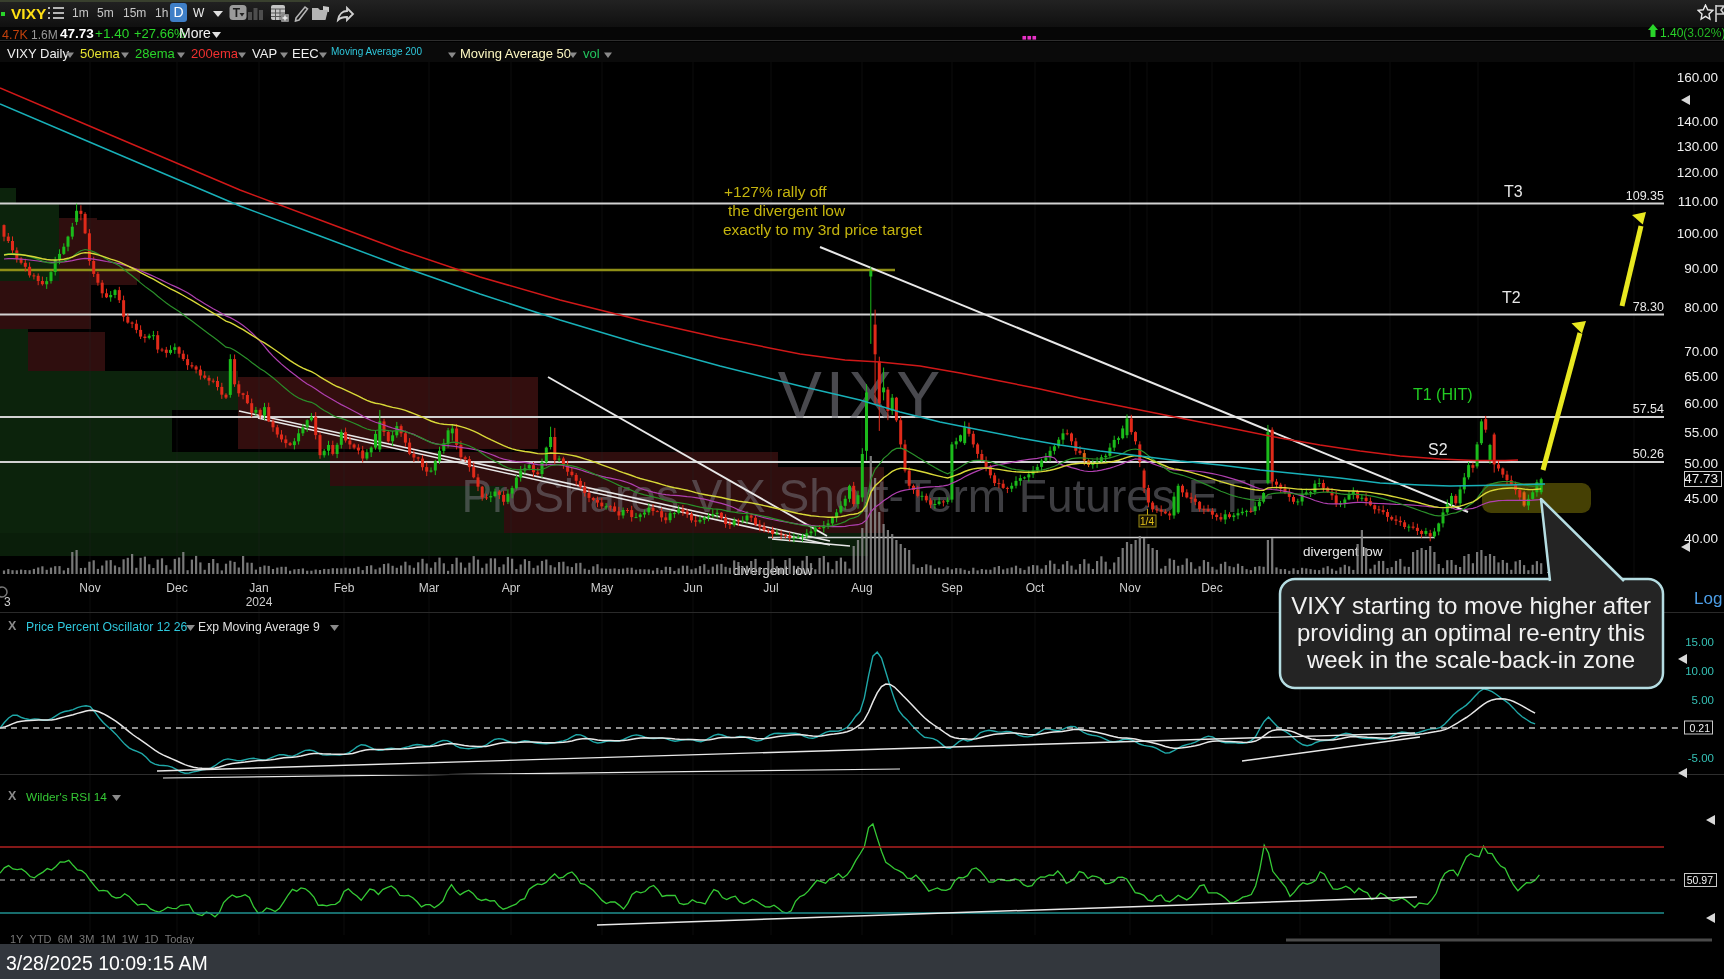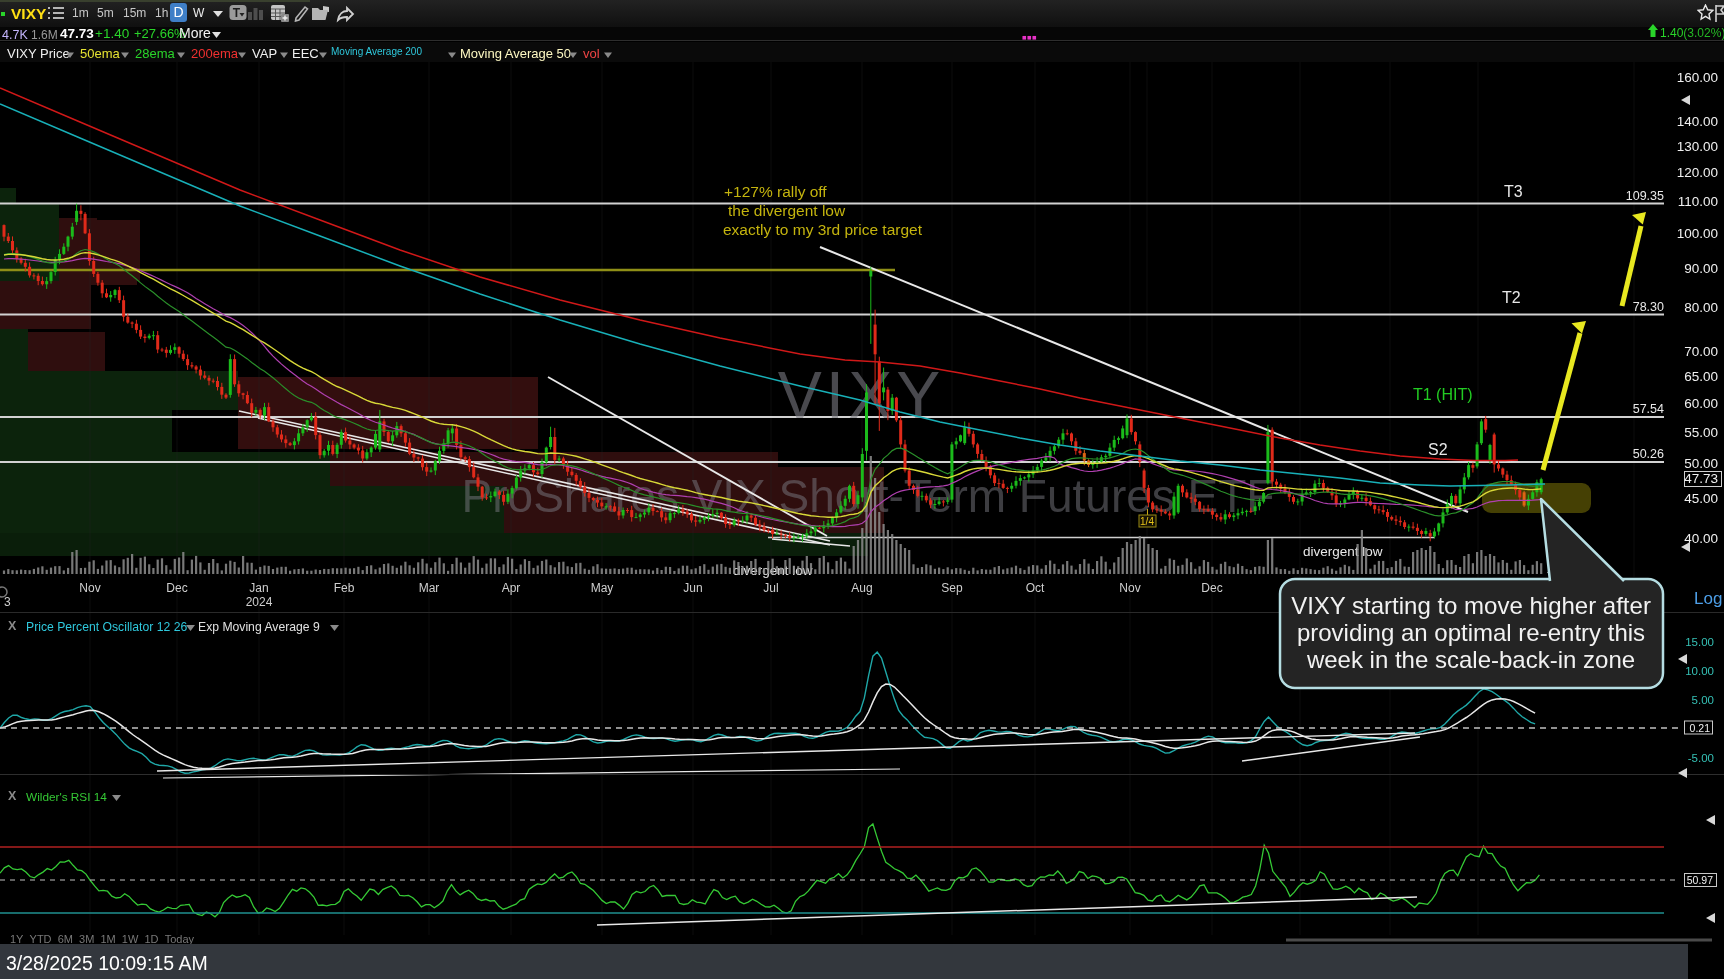--- a/index.html
+++ b/index.html
@@ -1,20 +1,20 @@
 <!DOCTYPE html>
 <html><head><meta charset="utf-8"><style>
 *{margin:0;padding:0;box-sizing:border-box}
 html,body{width:1724px;height:979px;background:#000;overflow:hidden;font-family:"Liberation Sans",sans-serif}
 .abs{position:absolute}
 #topbar{position:absolute;top:0;left:0;width:1724px;height:27px;background:linear-gradient(#222,#101010)}
 #topgreen{position:absolute;top:0;left:0;width:310px;height:2px;background:#39402e}
 #row2{position:absolute;top:27px;left:0;width:1724px;height:14px;background:#060606;border-bottom:1px solid #2e2e2e}
 #row3{position:absolute;top:42px;left:0;width:1724px;height:20px;background:#0a0a0a}
-#status{position:absolute;top:944px;left:0;width:1688px;height:35px;background:#33373d}
+#status{position:absolute;top:944px;left:0;width:1440px;height:35px;background:#33373d}
 .tb{position:absolute;color:#c8c8c8;font-size:12px;top:6px}
 .ic{position:absolute;top:4px}
 </style></head>
 <body>
 <div id="chart-svg">
     <svg width="1724" height="979" viewBox="0 0 1724 979" font-family="Liberation Sans, sans-serif" style="position:absolute;top:0;left:0">
 <g>
         <rect x="0" y="188" width="16" height="16" fill="#0c230c" opacity="1"></rect>
 <rect x="0" y="204" width="59" height="77" fill="#0c230c" opacity="1"></rect>
 <rect x="59" y="220" width="81" height="61" fill="#2f0e0e" opacity="1"></rect>
@@ -1321,37 +1321,37 @@
       <path d="M3 16c1-6 5-9 9-9V4l6 6-6 6v-3c-4 0-7 1-9 3z" fill="none" stroke="#d0d0d0" stroke-width="1.8"></path>
     </svg>
  <svg class="ic" width="17" height="17" style="left:1697px">
       <path d="M8.5 1l2.2 4.8 5 .6-3.7 3.5.9 5.1-4.4-2.6-4.4 2.6.9-5.1L1.3 6.4l5-.6z" fill="none" stroke="#e8e8e8" stroke-width="1.4"></path>
     </svg>
  <svg class="ic" width="10" height="19" style="left:1715px">
       <path d="M1 1v17M1 2h8l-3 4 3 4H1" fill="none" stroke="#d0d0d0" stroke-width="1.6"></path>
     </svg>
 </div>
 <div id="row2">
- <div class="abs" style="left:2px;top:1px;color:#c4b5fd;font-size:12.5px">4.7K</div>
+ <div class="abs" style="left:2px;top:1px;color:#c2410c;font-size:12.5px">4.7K</div>
  <div class="abs" style="left:31px;top:1px;color:#9a9a9a;font-size:12px">1.6M</div>
  <div class="abs" style="left:60px;top:-1px;color:#fff;font-size:13.5px;font-weight:bold">47.73</div>
  <div class="abs" style="left:95px;top:-1px;color:#2ad52a;font-size:13.5px">+1.40</div>
  <div class="abs" style="left:134px;top:-1px;color:#2ad52a;font-size:13px">+27.66%</div>
  <div class="abs" style="left:179px;top:-2px;color:#f0f0f0;font-size:14px">More</div>
  <svg class="abs" width="13" height="12" style="left:210px;top:2px">
       <path d="M2 3l4.5 6L11 3z" fill="#e0e0e0"></path>
     </svg>
  <div class="abs" style="left:1022px;top:6px;color:#e832c8;font-size:7.5px;letter-spacing:0.5px">■■■</div>
  <svg class="abs" width="12" height="13" style="left:1647px;top:-3px">
       <path d="M6 0l5 6H8.5v7h-5V6H1z" fill="#2ad52a"></path>
     </svg>
  <div class="abs" style="left:1660px;top:-1px;color:#2ad52a;font-size:12px">1.40<span style="color:#25b825">(3.02%)</span></div>
 </div>
 <div id="row3">
- <div class="abs" style="left:7px;top:4px;color:#f0f0f0;font-size:13px">VIXY Price</div>
+ <div class="abs" style="left:7px;top:4px;color:#f0f0f0;font-size:13px">VIXY Daily</div>
     <svg class="abs" width="10" height="9" style="left:65px;top:9px">
       <path d="M1 1.5l4 5.5 4-5.5z" fill="#8a8a8a"></path>
     </svg>
  <div class="abs" style="left:80px;top:4px;color:#e6e332;font-size:13px">50ema</div>
     <svg class="abs" width="10" height="9" style="left:120px;top:9px">
       <path d="M1 1.5l4 5.5 4-5.5z" fill="#8a8a8a"></path>
     </svg>
  <div class="abs" style="left:135px;top:4px;color:#2ad52a;font-size:13px">28ema</div>
     <svg class="abs" width="10" height="9" style="left:176px;top:9px">
       <path d="M1 1.5l4 5.5 4-5.5z" fill="#8a8a8a"></path>
@@ -1369,19 +1369,19 @@
       <path d="M1 1.5l4 5.5 4-5.5z" fill="#8a8a8a"></path>
     </svg>
  <div class="abs" style="left:331px;top:4px;color:#2fc8dc;font-size:10px">Moving Average 200</div>
     <svg class="abs" width="10" height="9" style="left:447px;top:9px">
       <path d="M1 1.5l4 5.5 4-5.5z" fill="#8a8a8a"></path>
     </svg>
  <div class="abs" style="left:460px;top:4px;color:#fef9c3;font-size:13px">Moving Average 50</div>
     <svg class="abs" width="10" height="9" style="left:568px;top:9px">
       <path d="M1 1.5l4 5.5 4-5.5z" fill="#8a8a8a"></path>
     </svg>
- <div class="abs" style="left:583px;top:4px;color:#ef4444;font-size:13px">vol</div>
+ <div class="abs" style="left:583px;top:4px;color:#22c55e;font-size:13px">vol</div>
     <svg class="abs" width="10" height="9" style="left:603px;top:9px">
       <path d="M1 1.5l4 5.5 4-5.5z" fill="#8a8a8a"></path>
     </svg>
 </div>
 <div id="status">
  <div class="abs" style="left:6px;top:8px;color:#fff;font-size:19.5px">3/28/2025 10:09:15 AM</div>
 </div>
 </body></html>

